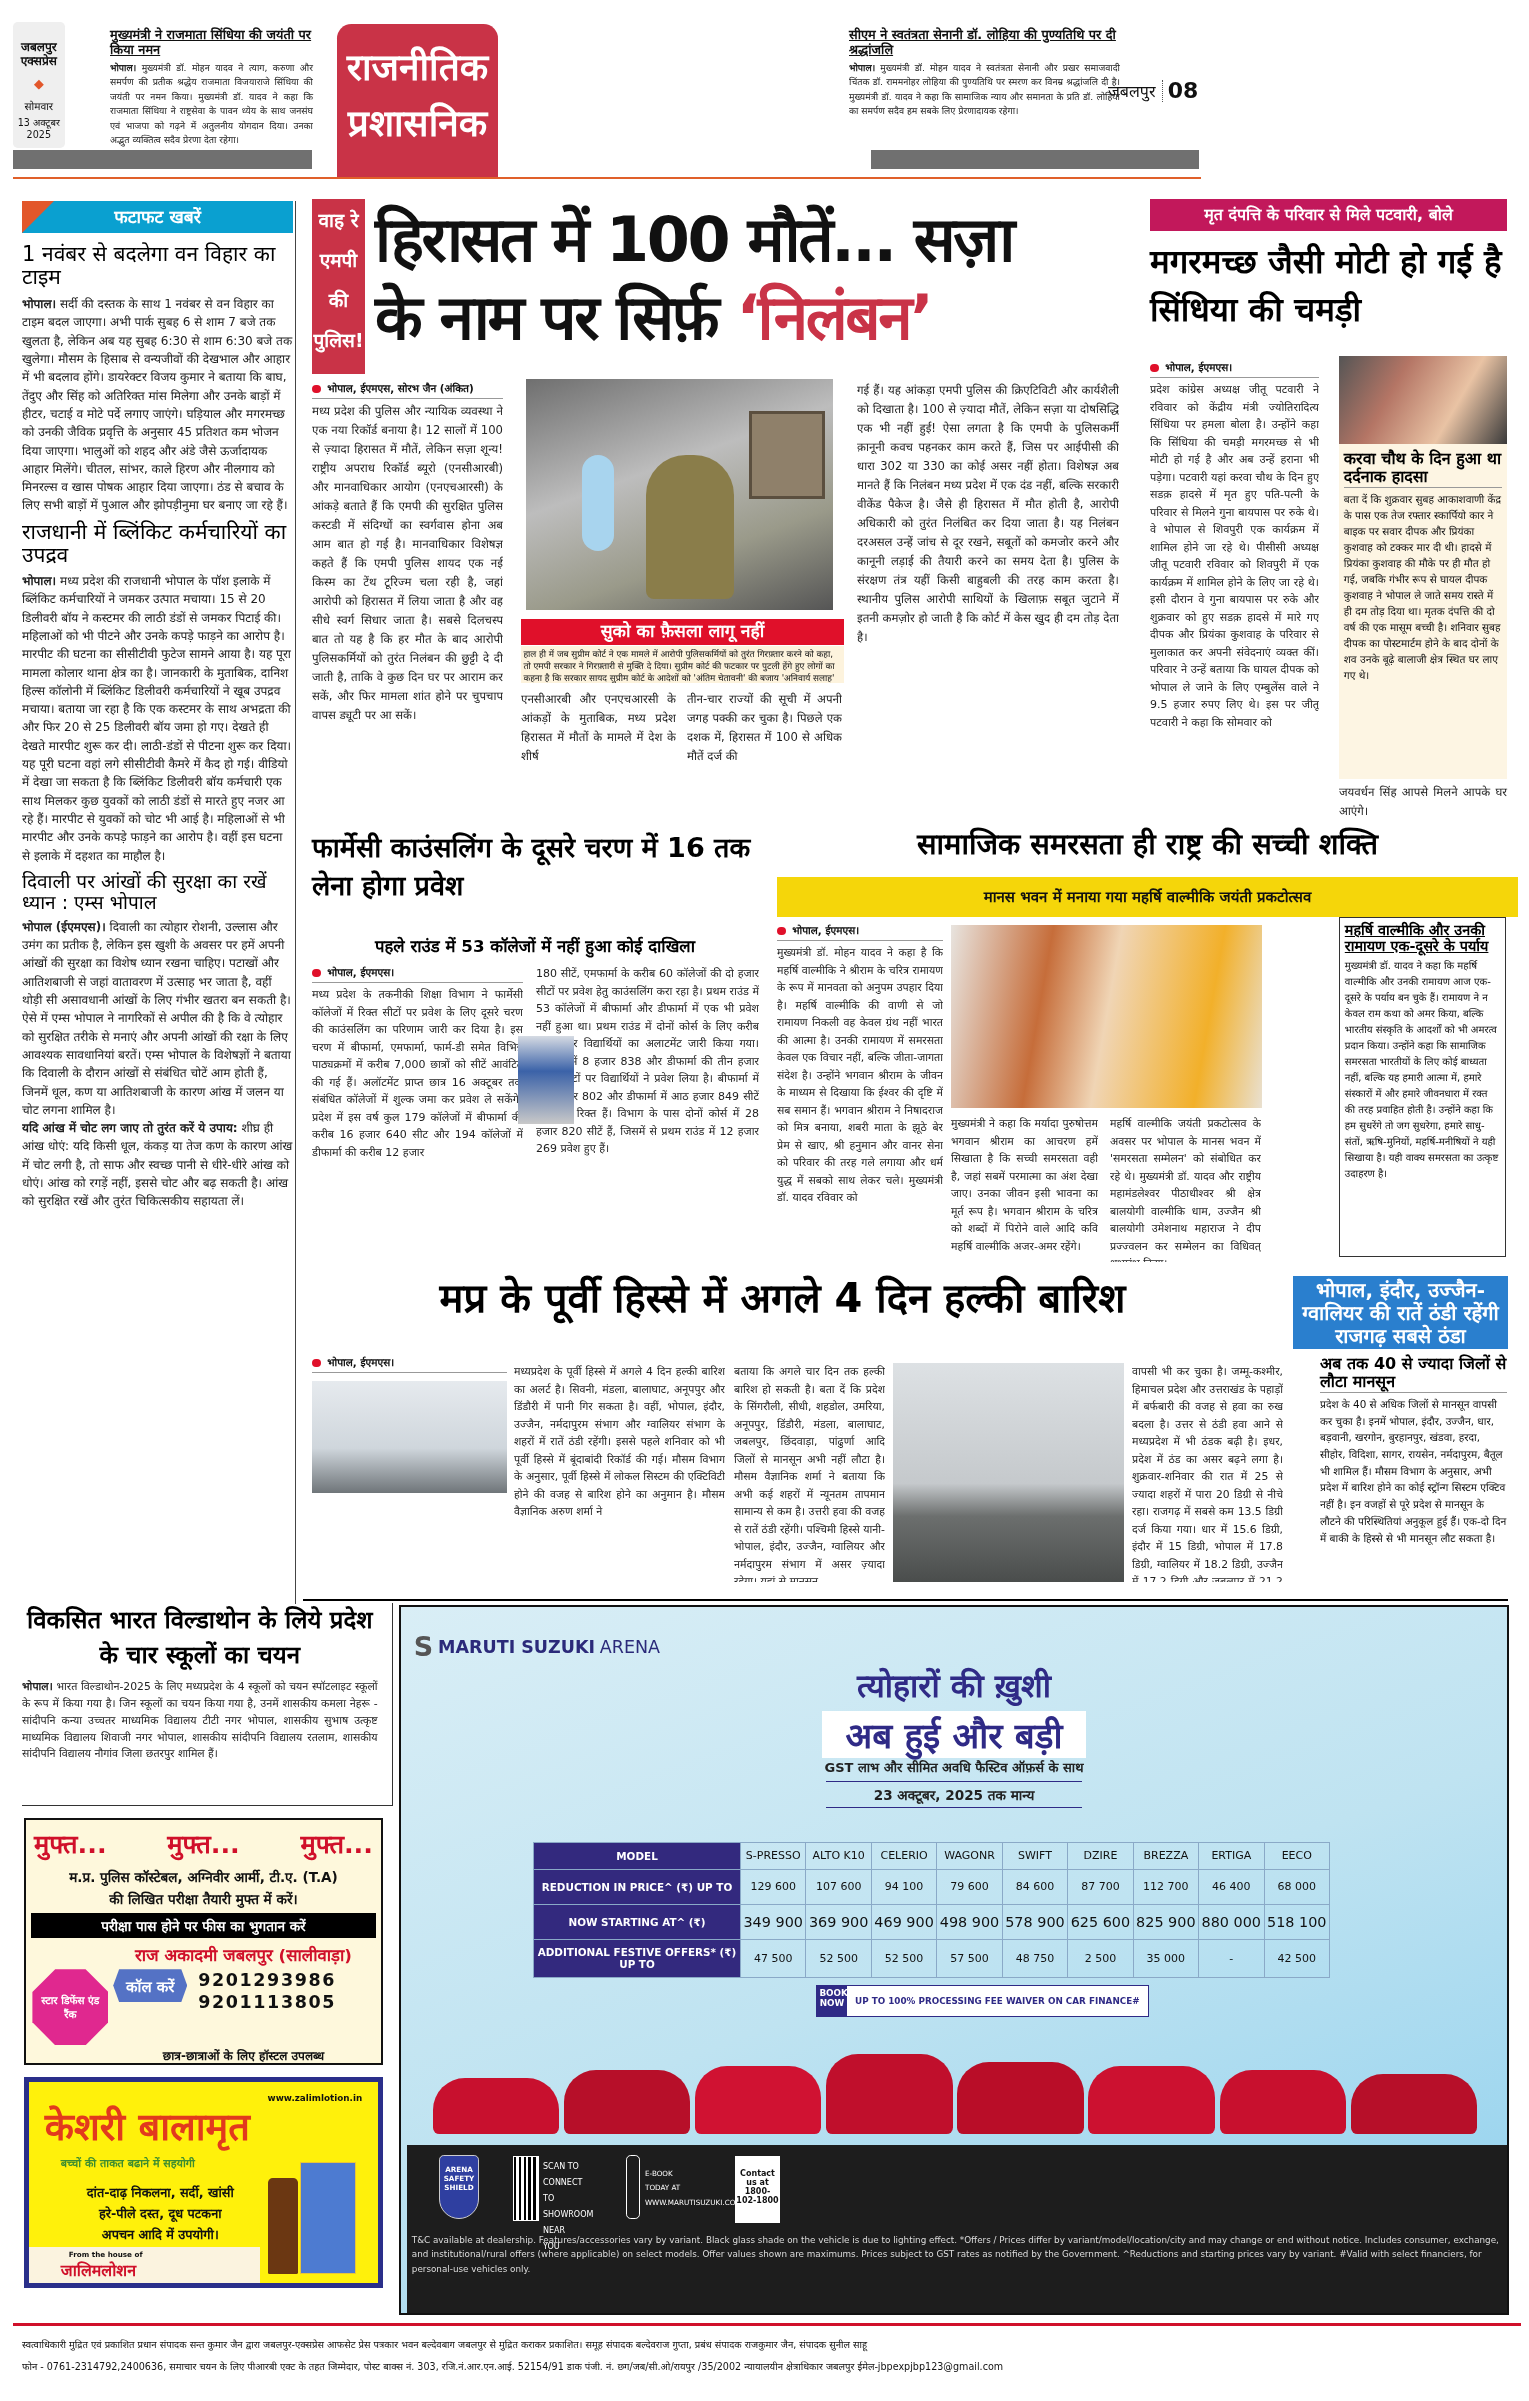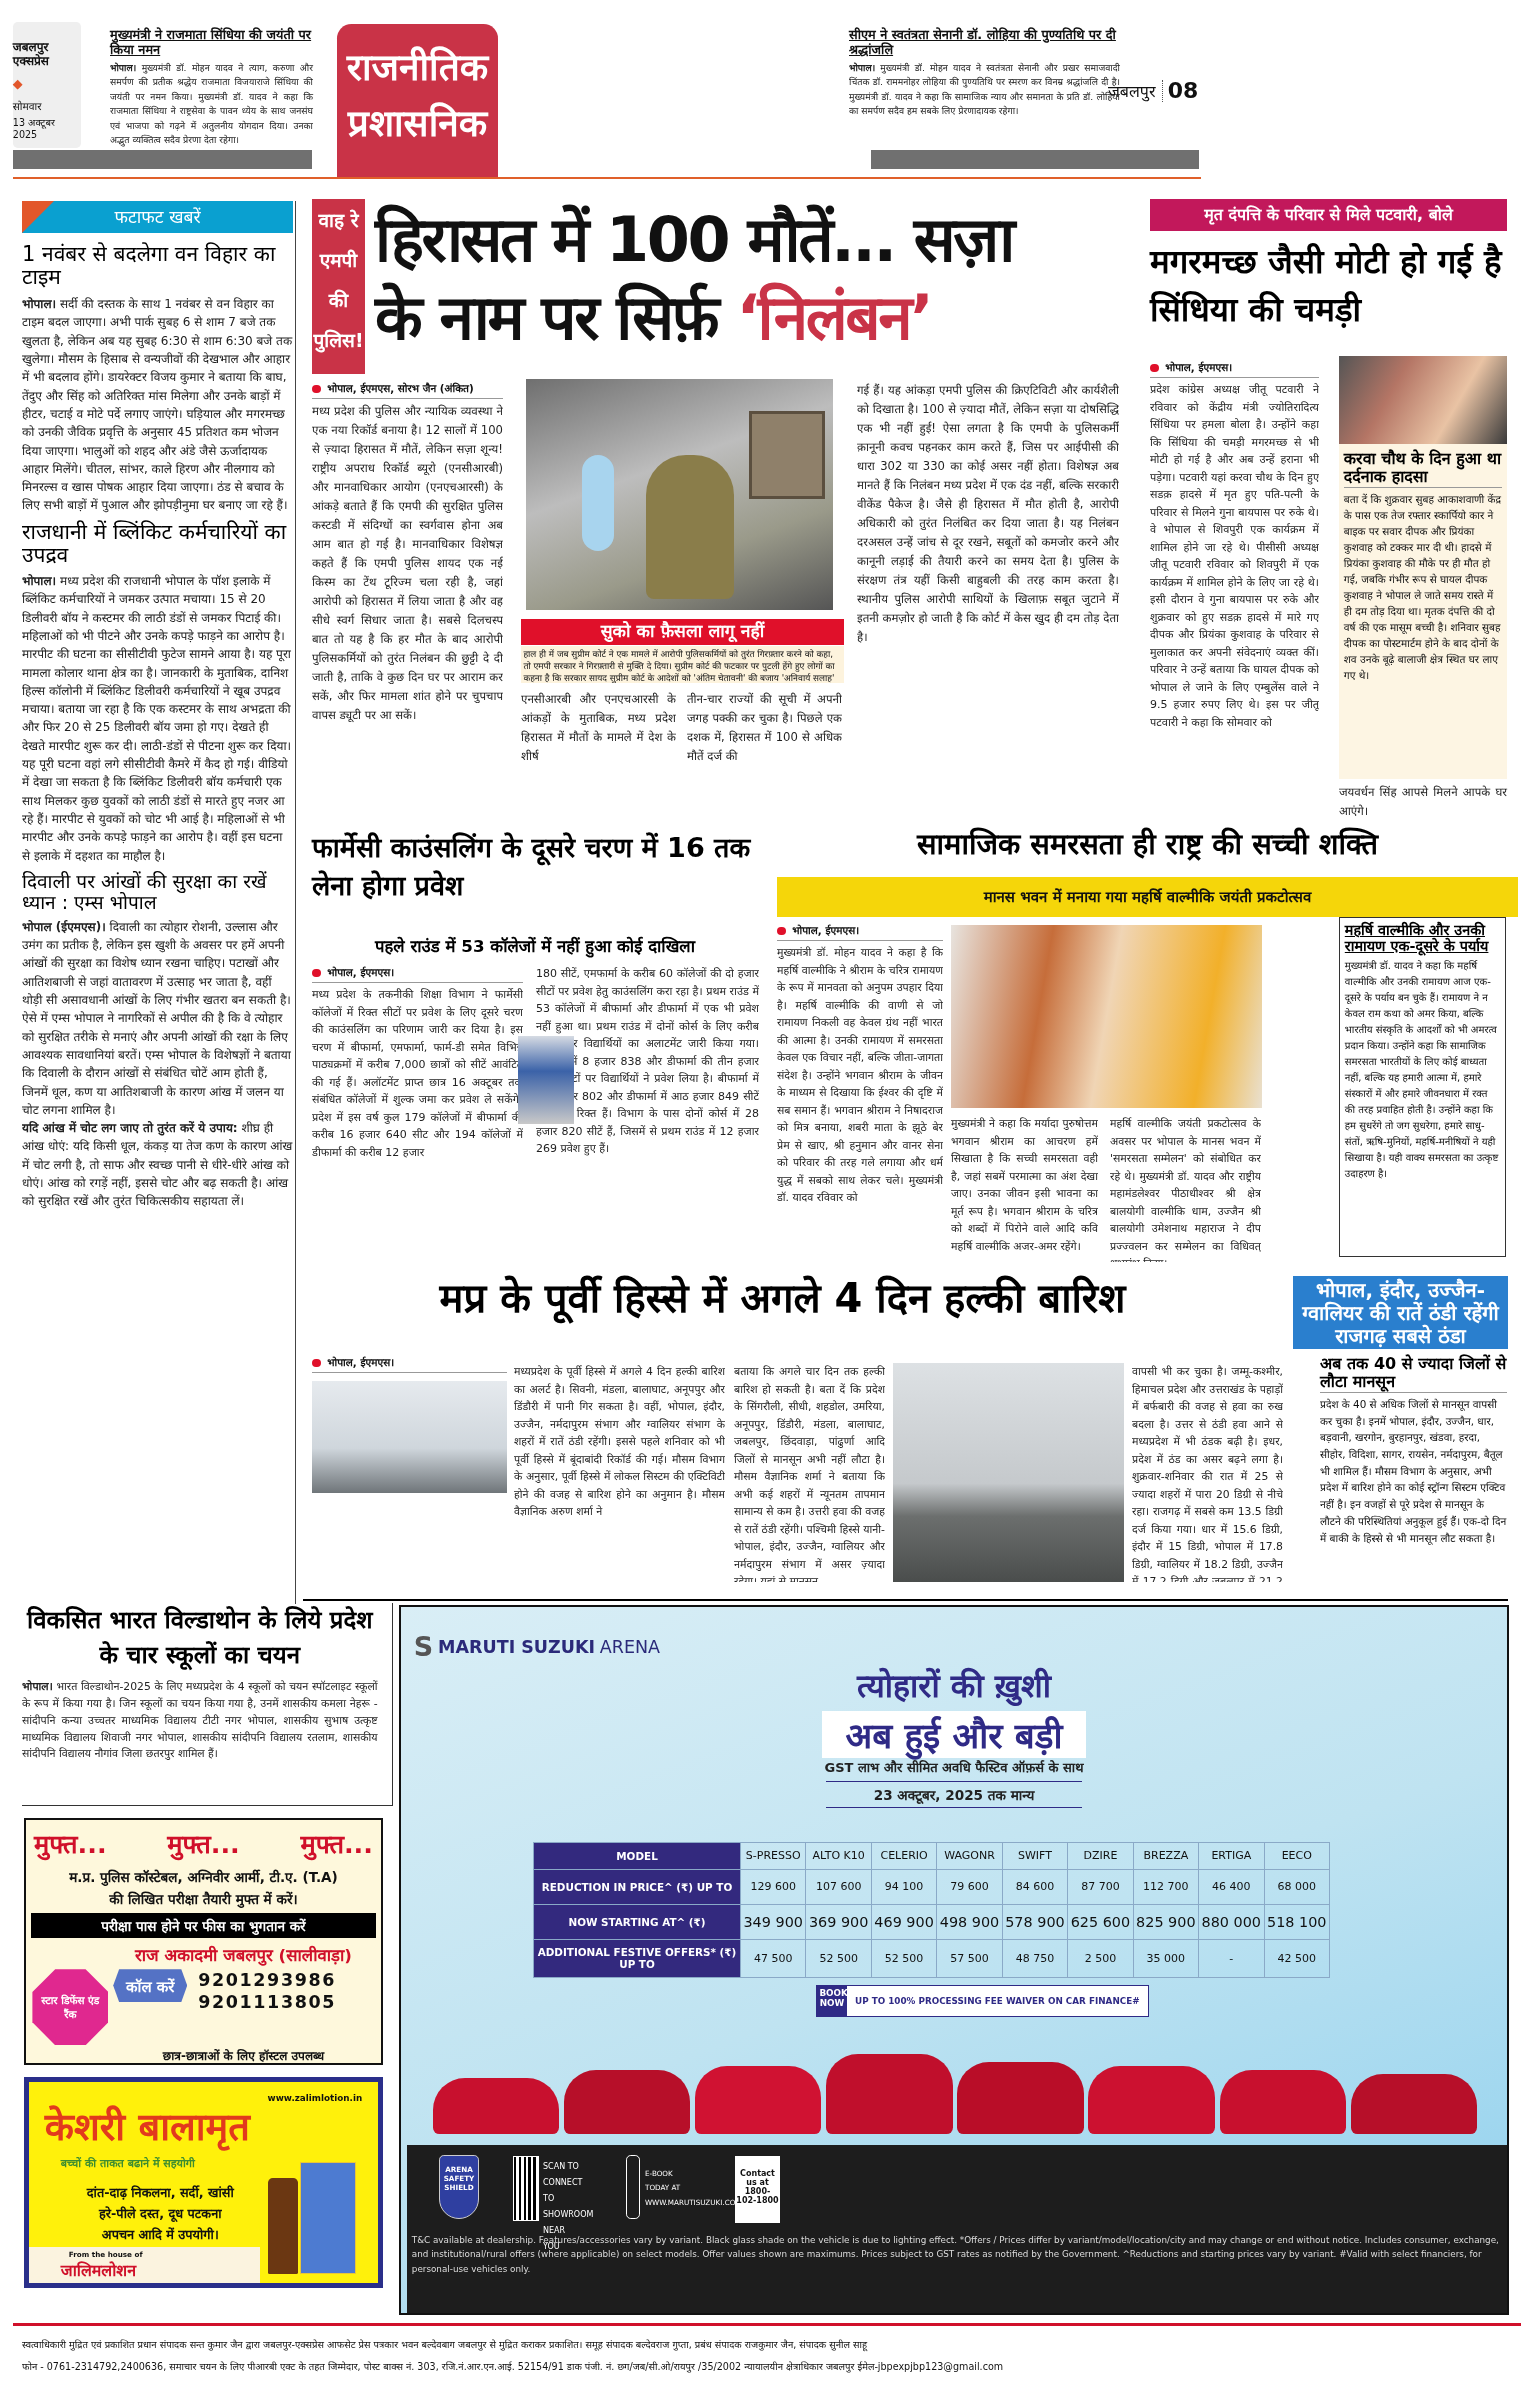--- a/index.html
+++ b/index.html
@@ -12,21 +12,21 @@
 .img-ph{background:linear-gradient(135deg,#8d8d8d,#c7c7c7,#7a7a7a);position:absolute}
 .vline{position:absolute;width:0.8px;background:#444}
 table.mt{border-collapse:collapse;width:100%;font-size:11px}
 table.mt td{border:0.8px solid #8aa9c7;text-align:center;padding:6.4px 1.6px;color:#111}
 table.mt td.hd{background:#33297e;color:#fff;font-weight:bold;font-size:10.4px}
 </style>
 </head>
 <body>
 
 <div class="abs" style="left:0;top:0;width:1530px;height:183px">
-  <div class="abs" style="left:12.8px;top:22px;width:68px;height:126px;background:#efefef;border-radius:4.8px;padding-top:17.5px">
+  <div class="abs" style="left:12.8px;top:22px;width:52px;height:126px;background:#efefef;border-radius:4.8px;text-align:center;padding-top:17.5px">
     <div style="font-size:12px;font-weight:bold;line-height:1.2">जबलपुर एक्सप्रेस</div>
     <div style="color:#e2572b;font-size:12.8px;margin:8px 0">◆</div>
     <div style="font-size:10.4px">सोमवार</div>
     <div style="font-size:9.6px;margin-top:3.2px">13 अक्टूबर 2025</div>
   </div>
   <div class="abs" style="left:110px;top:27px;width:203px">
     <div style="font-size:12.8px;font-weight:bold;text-decoration:underline;line-height:1.2">मुख्यमंत्री ने राजमाता सिंधिया की जयंती पर किया नमन</div>
     <div class="body-txt" style="font-size:9.2px;line-height:14.4px;margin-top:3.2px"><b>भोपाल।</b> <span>मुख्यमंत्री डॉ. मोहन यादव ने त्याग, करुणा और समर्पण की प्रतीक श्रद्धेय राजमाता विजयाराजे सिंधिया की जयंती पर नमन किया। मुख्यमंत्री डॉ. यादव ने कहा कि राजमाता सिंधिया ने राष्ट्रसेवा के पावन ध्येय के साथ जनसंघ एवं भाजपा को गढ़ने में अतुलनीय योगदान दिया। उनका अद्भुत व्यक्तित्व सदैव प्रेरणा देता रहेगा।</span></div>
   </div>
   <div class="abs" style="left:12.8px;top:150px;width:299px;height:19px;background:#707070"></div>
@@ -40,21 +40,21 @@
   </div>
   <div class="abs" style="left:1108px;top:78px;display:flex;align-items:center">
     <span style="font-size:16px;padding-right:6.4px;border-right:0.8px dotted #555">जबलपुर</span>
     <span style="font-size:22px;font-weight:bold;padding-left:4.8px">08</span>
   </div>
   <div class="abs" style="left:871px;top:150px;width:328px;height:19px;background:#707070"></div>
   <div class="abs" style="left:12.8px;top:177px;width:1188px;height:2.4px;background:#e0602a"></div>
 </div>
 
 <div class="abs" style="left:22px;top:201px;width:271px;height:1387px;overflow:hidden">
-  <div style="height:32px;background:#0aa0d0;position:relative;color:#fff;font-weight:normal;font-size:17.5px;text-align:center;line-height:32px">
+  <div style="height:32px;background:#0aa0d0;position:relative;color:#fff;font-weight:bold;font-size:17.5px;text-align:center;line-height:32px">
     <div style="position:absolute;left:0;top:0;width:0;height:0;border-top:32px solid #e2572b;border-right:32px solid transparent"></div>
     <span>फटाफट खबरें</span>
   </div>
   <div style="margin-top:9.6px">
     <div class="ttl" style="font-size:21px;font-weight:normal">1 नवंबर से बदलेगा वन विहार का टाइम</div>
     <div class="body-txt" style="font-size:12px;line-height:18.3px;margin-top:6.4px;text-align:left"><b>भोपाल।</b> <span>सर्दी की दस्तक के साथ 1 नवंबर से वन विहार का टाइम बदल जाएगा। अभी पार्क सुबह 6 से शाम 7 बजे तक खुलता है, लेकिन अब यह सुबह 6:30 से शाम 6:30 बजे तक खुलेगा। मौसम के हिसाब से वन्यजीवों की देखभाल और आहार में भी बदलाव होंगे। डायरेक्टर विजय कुमार ने बताया कि बाघ, तेंदुए और सिंह को अतिरिक्त मांस मिलेगा और उनके बाड़ों में हीटर, चटाई व मोटे पर्दे लगाए जाएंगे। घड़ियाल और मगरमच्छ को उनकी जैविक प्रवृत्ति के अनुसार 45 प्रतिशत कम भोजन दिया जाएगा। भालुओं को शहद और अंडे जैसे ऊर्जादायक आहार मिलेंगे। चीतल, सांभर, काले हिरण और नीलगाय को मिनरल्स व खास पोषक आहार दिया जाएगा। ठंड से बचाव के लिए सभी बाड़ों में पुआल और झोपड़ीनुमा घर बनाए जा रहे हैं।</span></div>
   </div>
   <div style="margin-top:6.4px">
     <div class="ttl" style="font-size:21px;font-weight:normal">राजधानी में ब्लिंकिट कर्मचारियों का उपद्रव</div>
     <div class="body-txt" style="font-size:12px;line-height:18.3px;margin-top:4.8px;text-align:left"><b>भोपाल।</b> <span>मध्य प्रदेश की राजधानी भोपाल के पॉश इलाके में ब्लिंकिट कर्मचारियों ने जमकर उत्पात मचाया। 15 से 20 डिलीवरी बॉय ने कस्टमर की लाठी डंडों से जमकर पिटाई की। महिलाओं को भी पीटने और उनके कपड़े फाड़ने का आरोप है। मारपीट की घटना का सीसीटीवी फुटेज सामने आया है। यह पूरा मामला कोलार थाना क्षेत्र का है। जानकारी के मुताबिक, दानिश हिल्स कॉलोनी में ब्लिंकिट डिलीवरी कर्मचारियों ने खूब उपद्रव मचाया। बताया जा रहा है कि एक कस्टमर के साथ अभद्रता की और फिर 20 से 25 डिलीवरी बॉय जमा हो गए। देखते ही देखते मारपीट शुरू कर दी। लाठी-डंडों से पीटना शुरू कर दिया। यह पूरी घटना वहां लगे सीसीटीवी कैमरे में कैद हो गई। वीडियो में देखा जा सकता है कि ब्लिंकिट डिलीवरी बॉय कर्मचारी एक साथ मिलकर कुछ युवकों को लाठी डंडों से मारते हुए नजर आ रहे हैं। मारपीट से युवकों को चोट भी आई है। महिलाओं से भी मारपीट और उनके कपड़े फाड़ने का आरोप है। वहीं इस घटना से इलाके में दहशत का माहौल है।</span></div>

